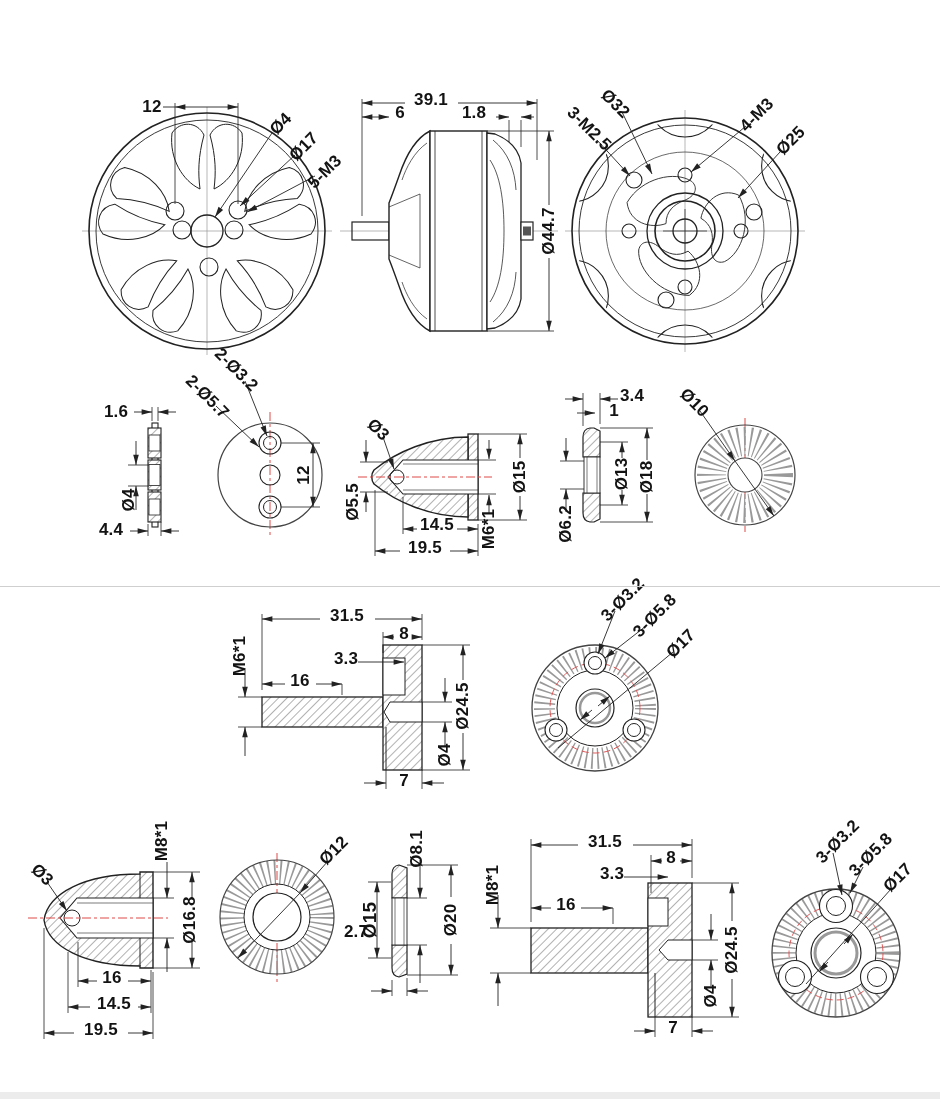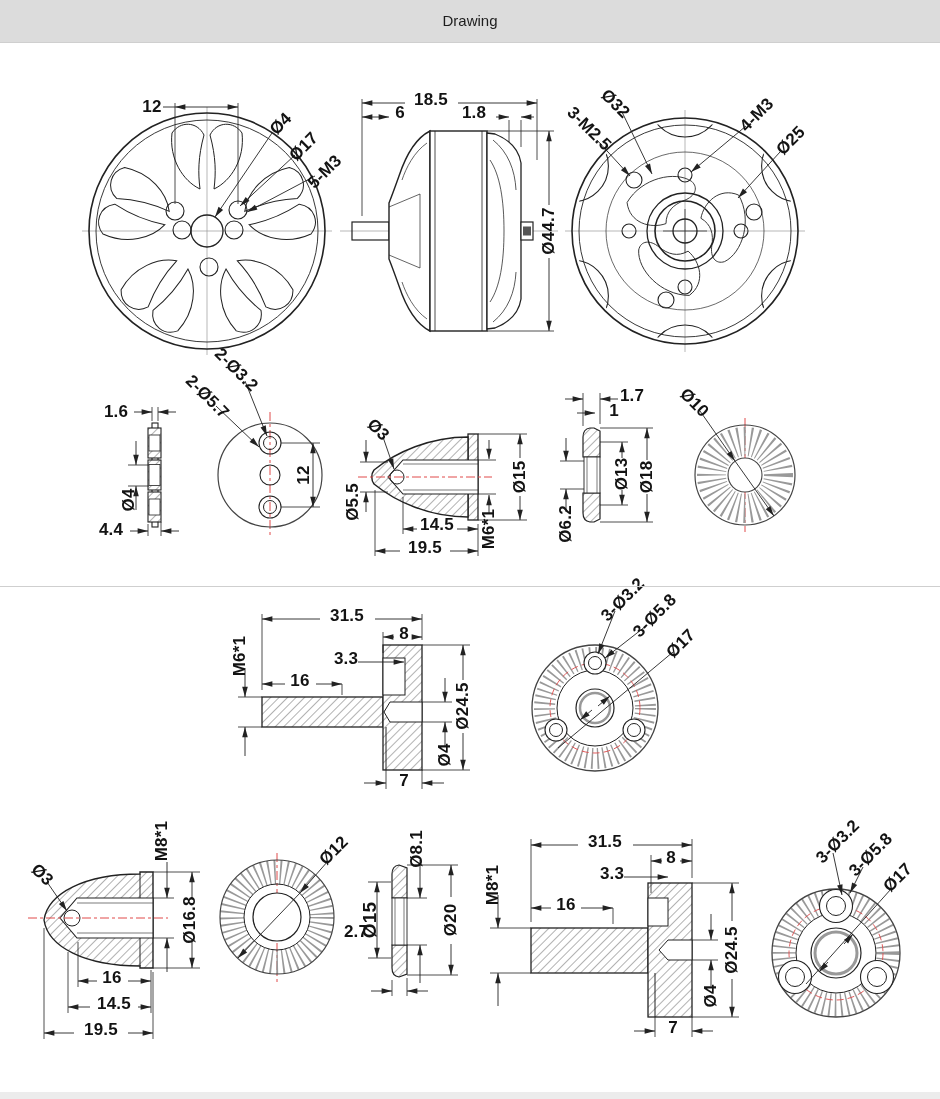--- a/index.html
+++ b/index.html
@@ -16,23 +16,20 @@
   .v  {transform:translate(-50%,-50%) rotate(-90deg);}
   .r45{transform:translate(-50%,-50%) rotate(45deg);}
   .l45{transform:translate(-50%,-50%) rotate(-45deg);}
   .b  {font-weight:800;font-size:19px;}
 </style>
 </head>
 <body>
 
 <div class="stage">
 
-  <div class="header">
-    <span class="title">Drawing</span>
-  </div>
 
   <svg class="art" width="940" height="1099" viewBox="0 0 940 1099">
     <defs>
       <marker id="ar" viewBox="0 0 12 8" refX="11.5" refY="4" markerWidth="13" markerHeight="8" orient="auto-start-reverse">
         <path d="M11.5,4 L0,0.9 L0,7.1 Z" fill="#222"></path>
       </marker>
       <pattern id="hp" width="6" height="6" patternUnits="userSpaceOnUse" patternTransform="rotate(45)">
         <rect width="6" height="6" fill="#fff"></rect>
         <line x1="0" y1="0" x2="0" y2="6" stroke="#555" stroke-width="0.9"></line>
       </pattern>
@@ -475,21 +472,21 @@
     </g>
   </svg>
 
   <div>
 
     <div class="lbl" style="left:152px;top:107px">12</div>
     <div class="lbl l45" style="left:281px;top:124px">Ø4</div>
     <div class="lbl l45" style="left:304px;top:147px">Ø17</div>
     <div class="lbl l45" style="left:325px;top:172px">5-M3</div>
 
-    <div class="lbl" style="left:431px;top:100px">18.5</div>
+    <div class="lbl" style="left:431px;top:100px">39.1</div>
     <div class="lbl" style="left:400px;top:113px">6</div>
     <div class="lbl" style="left:474px;top:113px">1.8</div>
     <div class="lbl v" style="left:549px;top:231px">Ø44.7</div>
 
     <div class="lbl r45" style="left:615px;top:104px">Ø32</div>
     <div class="lbl r45" style="left:589px;top:129px">3-M2.5</div>
     <div class="lbl l45" style="left:757px;top:115px">4-M3</div>
     <div class="lbl l45" style="left:791px;top:141px">Ø25</div>
 
     <div class="lbl" style="left:116px;top:412px">1.6</div>
@@ -500,21 +497,21 @@
     <div class="lbl r45" style="left:207px;top:397px">2-Ø5.7</div>
     <div class="lbl v" style="left:304px;top:475px">12</div>
 
     <div class="lbl r45" style="left:378px;top:430px">Ø3</div>
     <div class="lbl v" style="left:353px;top:502px">Ø5.5</div>
     <div class="lbl" style="left:437px;top:525px">14.5</div>
     <div class="lbl" style="left:425px;top:548px">19.5</div>
     <div class="lbl v" style="left:489px;top:529px">M6*1</div>
     <div class="lbl v" style="left:520px;top:477px">Ø15</div>
 
-    <div class="lbl" style="left:632px;top:396px">1.7</div>
+    <div class="lbl" style="left:632px;top:396px">3.4</div>
     <div class="lbl" style="left:614px;top:411px">1</div>
     <div class="lbl v" style="left:622px;top:474px">Ø13</div>
     <div class="lbl v" style="left:647px;top:477px">Ø18</div>
     <div class="lbl v" style="left:566px;top:524px">Ø6.2</div>
 
     <div class="lbl r45" style="left:694px;top:403px">Ø10</div>
 
     <div class="lbl" style="left:347px;top:616px">31.5</div>
     <div class="lbl" style="left:404px;top:634px">8</div>
     <div class="lbl" style="left:346px;top:659px">3.3</div>

